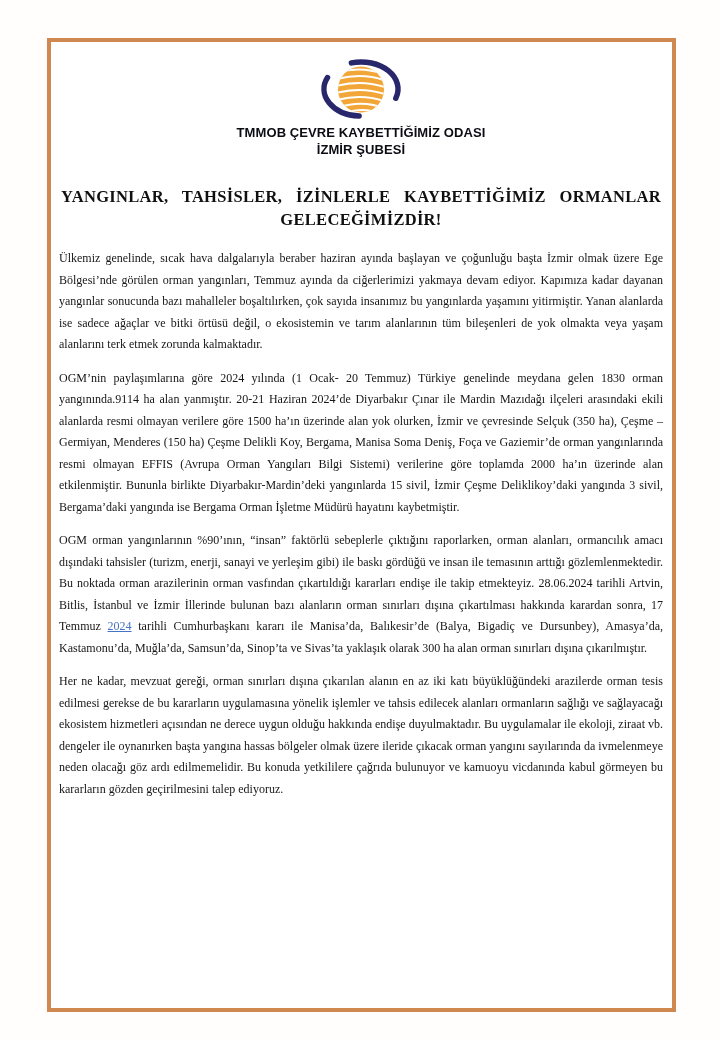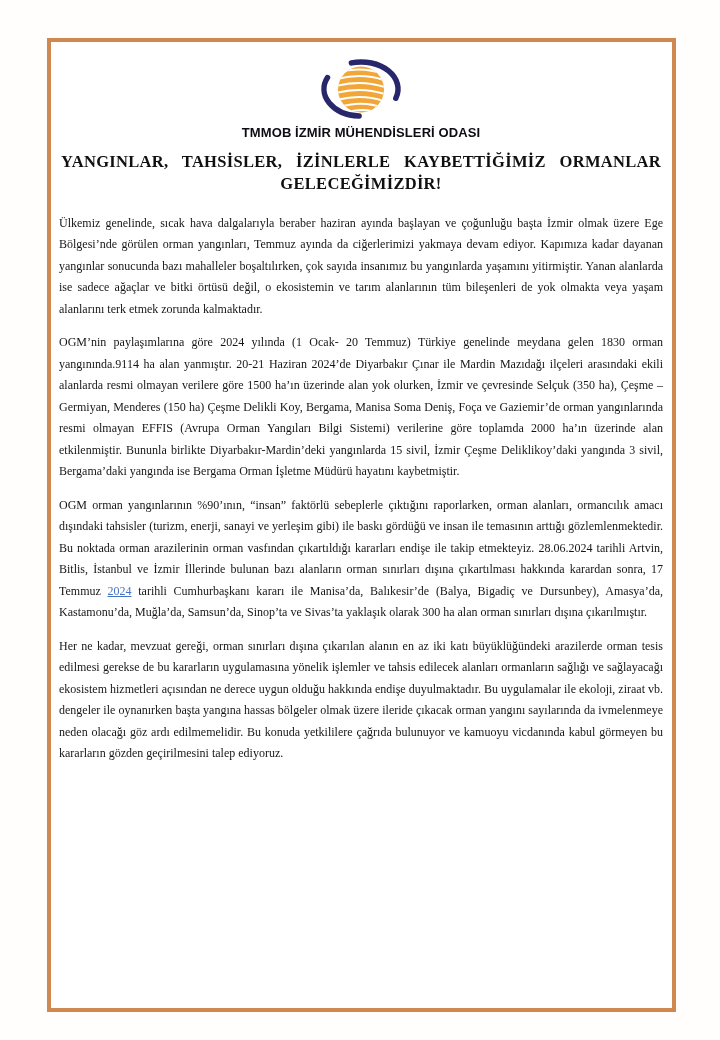--- a/index.html
+++ b/index.html
@@ -31,21 +31,21 @@
     line-height: 16.5px;
     color: #0c0c14;
     text-align: center;
     letter-spacing: 0.1px;
   }
   .doc-title {
     font-family: "Liberation Serif", serif;
     font-size: 16.5px;
     font-weight: bold;
     color: #101010;
-    margin: 9px 2px 17px 2px;
+    margin: 28px 2px 17px 2px;
     line-height: 22.5px;
     text-align: justify;
     text-align-last: center;
     letter-spacing: 0.3px;
   }
   .frame p {
     font-size: 12px;
     line-height: 21.5px;
     text-align: justify;
     margin: 0 0 12px 0;
@@ -78,21 +78,22 @@
         <path d="M14,43 Q44,34 70,45"></path>
         <path d="M17,50 Q44,41 67,51"></path>
         <path d="M23,56 Q44,48 62,56"></path>
       </g>
       <path d="M32.4,4.9 A37,27 0 0 1 76.8,40.2" fill="none" stroke-width="5.5" stroke-linecap="round" stroke="#29276B"></path>
       <path d="M8.5,19.6 A37,27 0 0 0 40.1,58" fill="none" stroke-width="5.5" stroke-linecap="round" stroke="#29276B"></path>
     </svg>
   </div>
 
   <div class="org">
-    <div>TMMOB İZMİR MÜHENDİSLERİ ODASI</div>
+    <div>TMMOB ÇEVRE KAYBETTİĞİMİZ ODASI</div>
+    <div>İZMİR ŞUBESİ</div>
   </div>
 
   <h1 class="doc-title">YANGINLAR, TAHSİSLER, İZİNLERLE KAYBETTİĞİMİZ ORMANLAR GELECEĞİMİZDİR!</h1>
 
   <p>Ülkemiz genelinde, sıcak hava dalgalarıyla beraber haziran ayında başlayan ve çoğunluğu başta İzmir olmak üzere Ege Bölgesi’nde görülen orman yangınları, Temmuz ayında da ciğerlerimizi yakmaya devam ediyor. Kapımıza kadar dayanan yangınlar sonucunda bazı mahalleler boşaltılırken, çok sayıda insanımız bu yangınlarda yaşamını yitirmiştir. Yanan alanlarda ise sadece ağaçlar ve bitki örtüsü değil, o ekosistemin ve tarım alanlarının tüm bileşenleri de yok olmakta veya yaşam alanlarını terk etmek zorunda kalmaktadır.</p>
 
   <p>OGM’nin paylaşımlarına göre 2024 yılında (1 Ocak- 20 Temmuz) Türkiye genelinde meydana gelen 1830 orman yangınında.9114 ha alan yanmıştır. 20-21 Haziran 2024’de Diyarbakır Çınar ile Mardin Mazıdağı ilçeleri arasındaki ekili alanlarda resmi olmayan verilere göre 1500 ha’ın üzerinde alan yok olurken, İzmir ve çevresinde Selçuk (350 ha), Çeşme – Germiyan, Menderes (150 ha) Çeşme Delikli Koy, Bergama, Manisa Soma Deniş, Foça ve Gaziemir’de orman yangınlarında resmi olmayan EFFIS (Avrupa Orman Yangıları Bilgi Sistemi) verilerine göre toplamda 2000 ha’ın üzerinde alan etkilenmiştir. Bununla birlikte Diyarbakır-Mardin’deki yangınlarda 15 sivil, İzmir Çeşme Deliklikoy’daki yangında 3 sivil, Bergama’daki yangında ise Bergama Orman İşletme Müdürü hayatını kaybetmiştir.</p>
 
   <p><span>OGM orman yangınlarının %90’ının, “insan” faktörlü sebeplerle çıktığını raporlarken, orman alanları, ormancılık amacı dışındaki tahsisler (turizm, enerji, sanayi ve yerleşim gibi) ile baskı gördüğü ve insan ile temasının arttığı gözlemlenmektedir.  Bu noktada orman arazilerinin orman vasfından çıkartıldığı kararları endişe ile takip etmekteyiz. 28.06.2024 tarihli Artvin, Bitlis, İstanbul ve İzmir İllerinde bulunan bazı alanların orman sınırları dışına çıkartılması hakkında karardan sonra, 17 Temmuz </span><a href="#" class="doclink">2024</a><span> tarihli Cumhurbaşkanı kararı ile Manisa’da, Balıkesir’de (Balya, Bigadiç ve Dursunbey), Amasya’da, Kastamonu’da, Muğla’da, Samsun’da, Sinop’ta ve Sivas’ta yaklaşık olarak 300 ha alan orman sınırları dışına çıkarılmıştır.</span></p>
 

